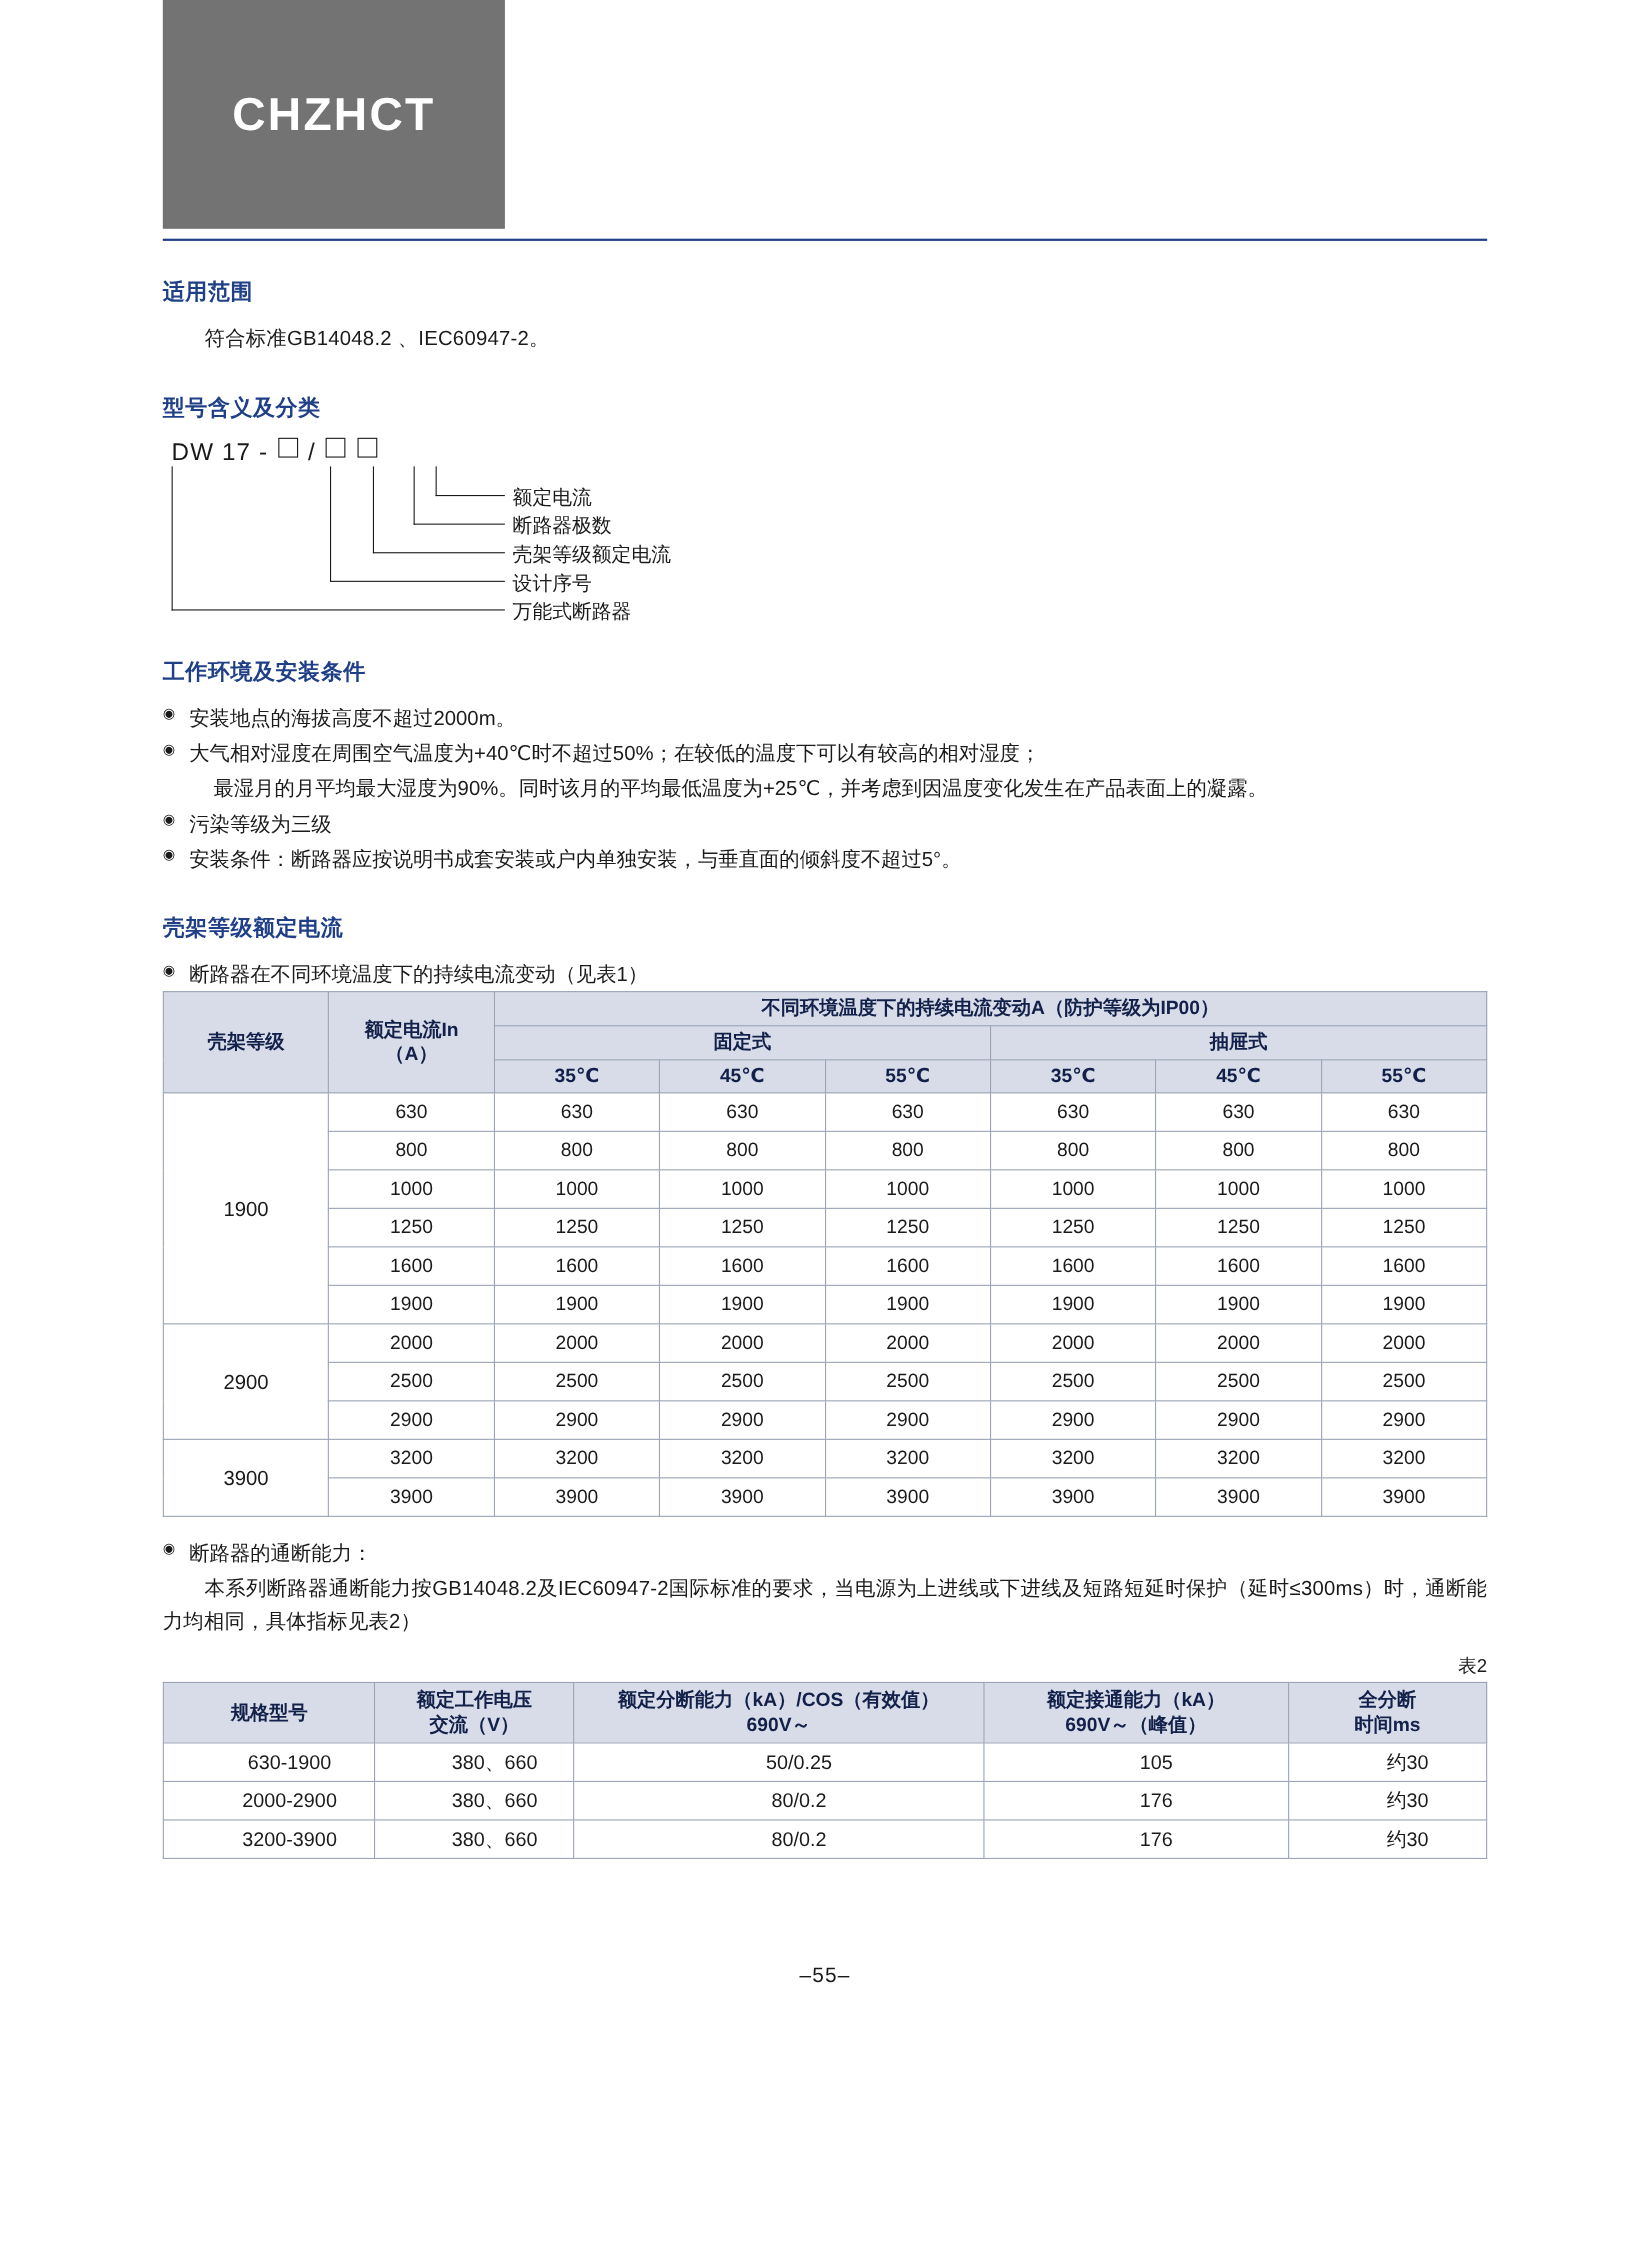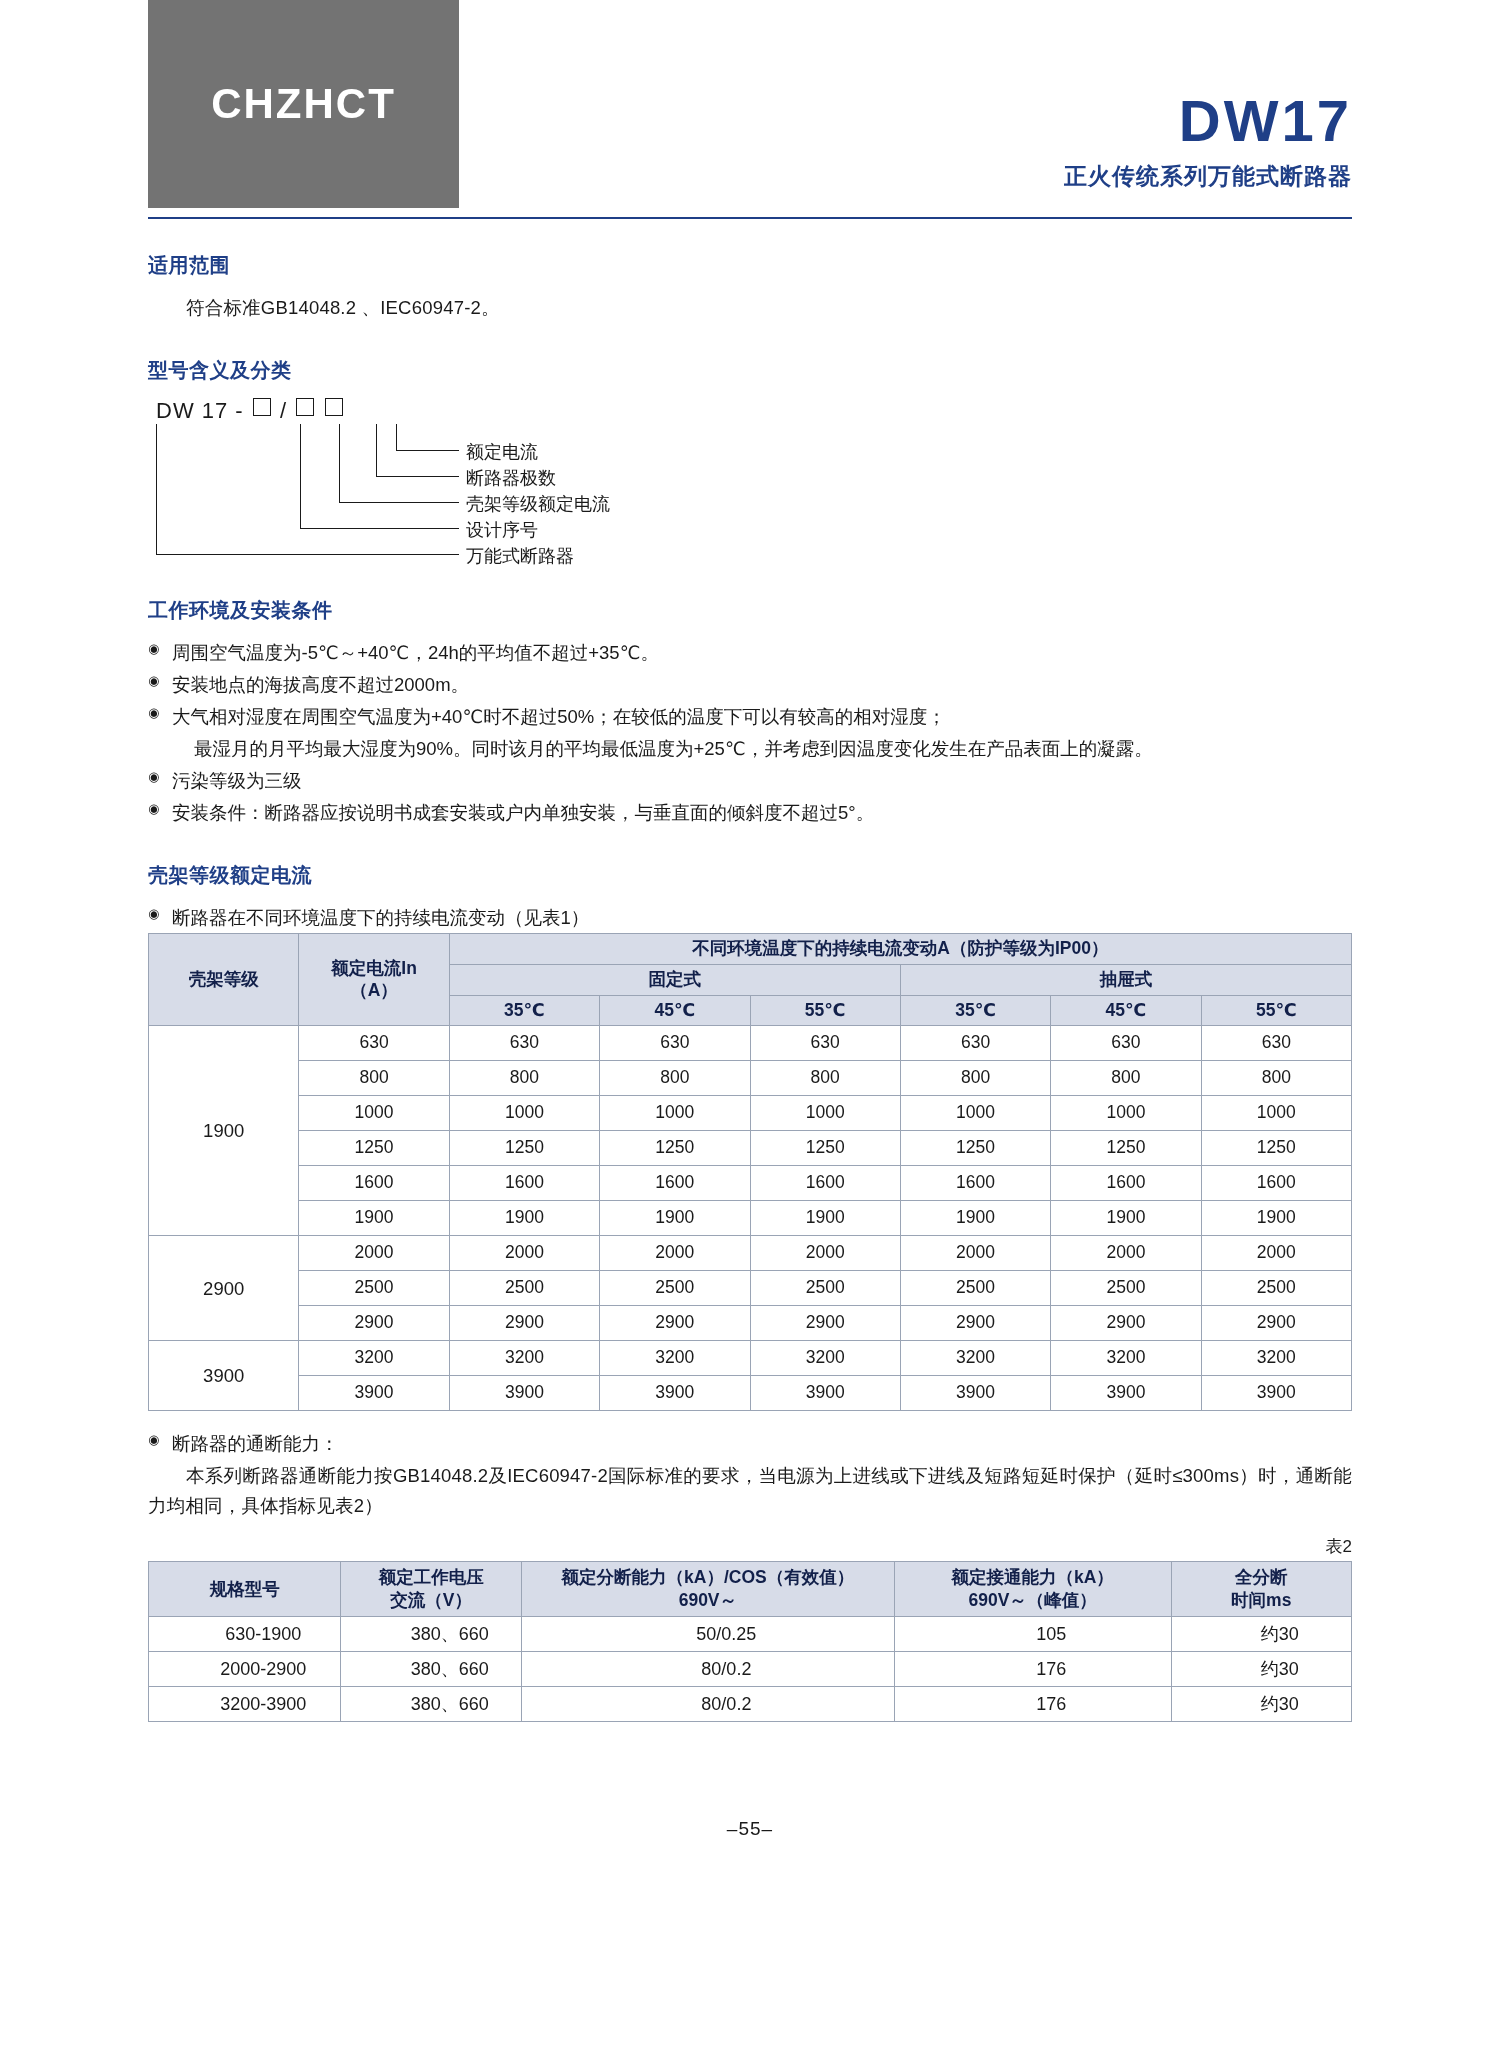--- a/index.html
+++ b/index.html
@@ -224,24 +224,20 @@
   }
 </style>
 </head>
 <body>
 
 <div class="page">
 
   <div class="header">
     <div class="logo-block">
       <span class="logo-text">CHZHCT</span>
-    </div>
-    <div class="header-right">
-      <div class="header-title">DW17</div>
-      <div class="header-sub">正火传统系列万能式断路器</div>
     </div>
     <div class="header-rule"></div>
   </div>
 
   <div class="content">
 
     <h2 class="section-title">适用范围</h2>
     <p class="body-text indent">符合标准GB14048.2 、IEC60947-2。</p>
 
     <h2 class="section-title">型号含义及分类</h2>
@@ -265,21 +261,20 @@
 
       <div class="leader" style="left:152px; top:26px; width:158px; height:104px;"></div>
       <div class="leader-label" style="left:318px; top:120px;">设计序号</div>
 
       <div class="leader" style="left:8px; top:26px; width:302px; height:130px;"></div>
       <div class="leader-label" style="left:318px; top:146px;">万能式断路器</div>
     </div>
 
     <h2 class="section-title">工作环境及安装条件</h2>
     <ul class="bullets">
-      <li>周围空气温度为-5℃～+40℃，24h的平均值不超过+35℃。</li>
       <li>安装地点的海拔高度不超过2000m。</li>
       <li>大气相对湿度在周围空气温度为+40℃时不超过50%；在较低的温度下可以有较高的相对湿度；</li>
       <li class="cont">最湿月的月平均最大湿度为90%。同时该月的平均最低温度为+25℃，并考虑到因温度变化发生在产品表面上的凝露。</li>
       <li>污染等级为三级</li>
       <li>安装条件：断路器应按说明书成套安装或户内单独安装，与垂直面的倾斜度不超过5°。</li>
     </ul>
 
     <h2 class="section-title">壳架等级额定电流</h2>
     <div class="para-bullet" style="margin-top:4px;">断路器在不同环境温度下的持续电流变动（见表1）</div>
 

